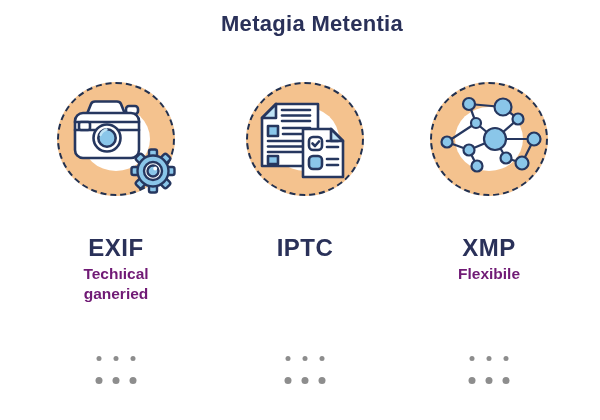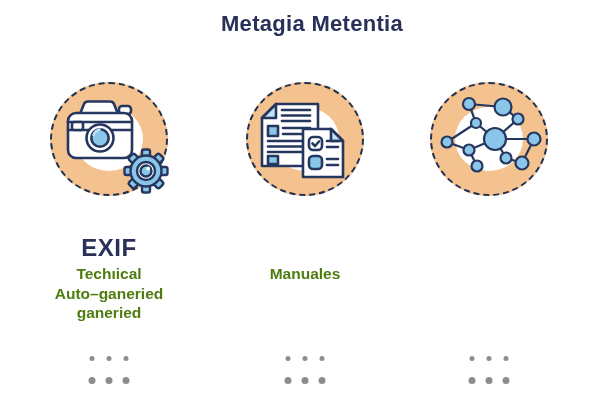--- a/index.html
+++ b/index.html
@@ -8,21 +8,21 @@
     background:#ffffff;
     font-family:"Liberation Sans","DejaVu Sans",sans-serif;
     color:#2A3159;
   }
   .title{
     position:absolute;top:11px;left:12px;width:100%;
     text-align:center;font-size:22px;font-weight:bold;
     letter-spacing:0.3px;color:#2A3159;
   }
   .col{position:absolute;top:60px;width:180px;height:350px;}
-  .col-1{left:19px;}
+  .col-1{left:26px;}
   .col-2{left:215px;}
   .col-3{left:399px;}
   .iconwrap{
     position:absolute;top:22px;left:50%;transform:translateX(-50%);
     width:118px;height:114px;
   }
   .ring{
     position:absolute;top:0;left:0;
     width:114px;height:110px;
     background:#F4C28E;
@@ -40,21 +40,21 @@
     width:150px;height:150px;overflow:visible;
   }
   .heading{
     position:absolute;top:174px;left:0;width:100%;
     text-align:center;font-size:24px;font-weight:bold;
     letter-spacing:0.5px;color:#2A3159;
   }
   .desc{
     position:absolute;top:204px;left:0;width:100%;
     text-align:center;font-size:15.5px;font-weight:bold;
-    line-height:19.5px;color:#4d7c0f;
+    line-height:19.5px;color:#701a75;
   }
   .dots{
     position:absolute;top:292px;left:50%;transform:translateX(-50%);
     display:grid;grid-template-columns:repeat(3,17px);
     grid-template-rows:12px 12px;row-gap:10px;
   }
   .dot{border-radius:50%;background:#8D8D8D;margin:auto;}
   .dot.small{width:5px;height:5px;}
   .dot.big{width:7px;height:7px;}
 </style>
@@ -99,21 +99,20 @@
         <circle cx="0" cy="0" r="15.5"></circle>
         <circle cx="0" cy="0" r="9" fill="#ffffff"></circle>
         <circle cx="0" cy="0" r="5.5"></circle>
         <circle cx="2.2" cy="-2.5" r="1.9" fill="#ffffff" stroke="none"></circle>
       </g>
     </svg>
   </div>
   <div class="heading">EXIF</div>
   <div class="desc">
     <div>Techıical</div>
-    <div>Auto–ganeried</div>
     <div>ganeried</div>
   </div>
   <div class="dots">
     <span class="dot small"></span>
       <span class="dot small"></span>
       <span class="dot small"></span>
     <span class="dot big"></span>
       <span class="dot big"></span>
       <span class="dot big"></span>
   </div>
@@ -146,22 +145,22 @@
         <path d="M82.5,79.5 L85,82 L89,77.5" fill="none"></path>
         <line x1="97" y1="77" x2="108" y2="77"></line>
         <line x1="97" y1="83" x2="108" y2="83"></line>
 
         <rect x="79" y="92" width="13" height="13" rx="4" fill="#8AC6E9"></rect>
         <line x1="97" y1="95" x2="108" y2="95"></line>
         <line x1="97" y1="101" x2="108" y2="101"></line>
       </g>
     </svg>
   </div>
+  <div class="heading">IPTC</div>
   <div class="desc">
-    <div>Manuales</div>
     <div></div>
   </div>
   <div class="dots">
     <span class="dot small"></span>
       <span class="dot small"></span>
       <span class="dot small"></span>
     <span class="dot big"></span>
       <span class="dot big"></span>
       <span class="dot big"></span>
   </div>
@@ -194,21 +193,23 @@
         <circle cx="81" cy="75" r="11"></circle>
         <circle cx="33" cy="78" r="5.5"></circle>
         <circle cx="55" cy="86" r="5.5"></circle>
         <circle cx="120" cy="75" r="6.5"></circle>
         <circle cx="92" cy="94" r="5.5"></circle>
         <circle cx="63" cy="102" r="5.5"></circle>
         <circle cx="108" cy="99" r="6.5"></circle>
       </g>
     </svg>
   </div>
+  <div class="heading">XMP</div>
   <div class="desc">
+    <div>Flexibile</div>
   </div>
   <div class="dots">
     <span class="dot small"></span>
       <span class="dot small"></span>
       <span class="dot small"></span>
     <span class="dot big"></span>
       <span class="dot big"></span>
       <span class="dot big"></span>
   </div>
 </div>

